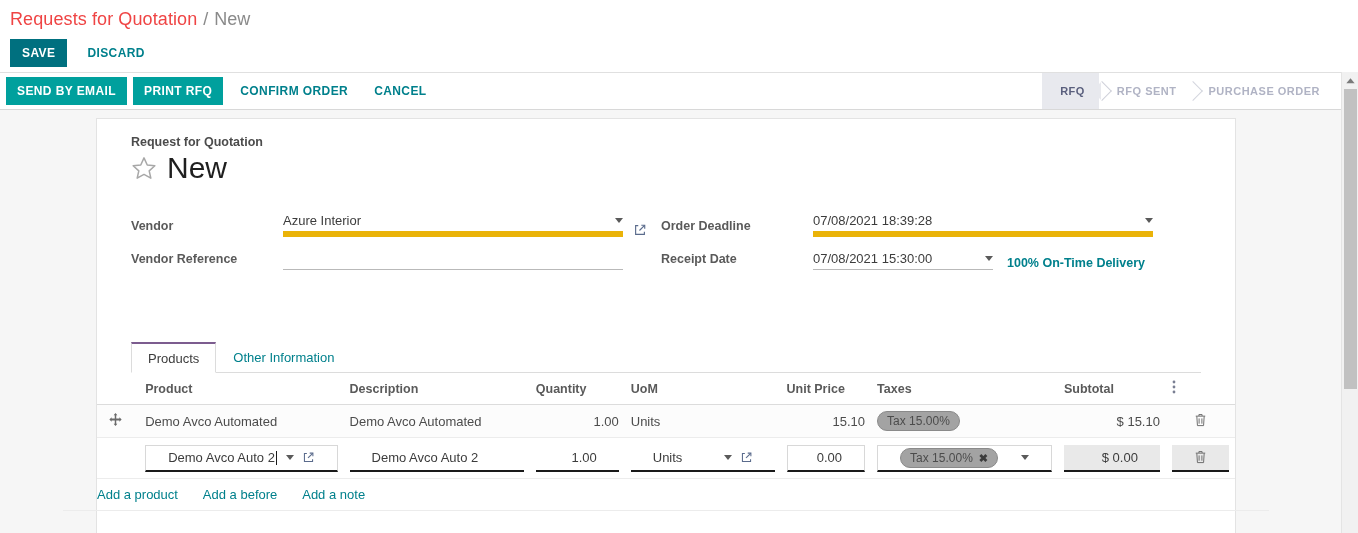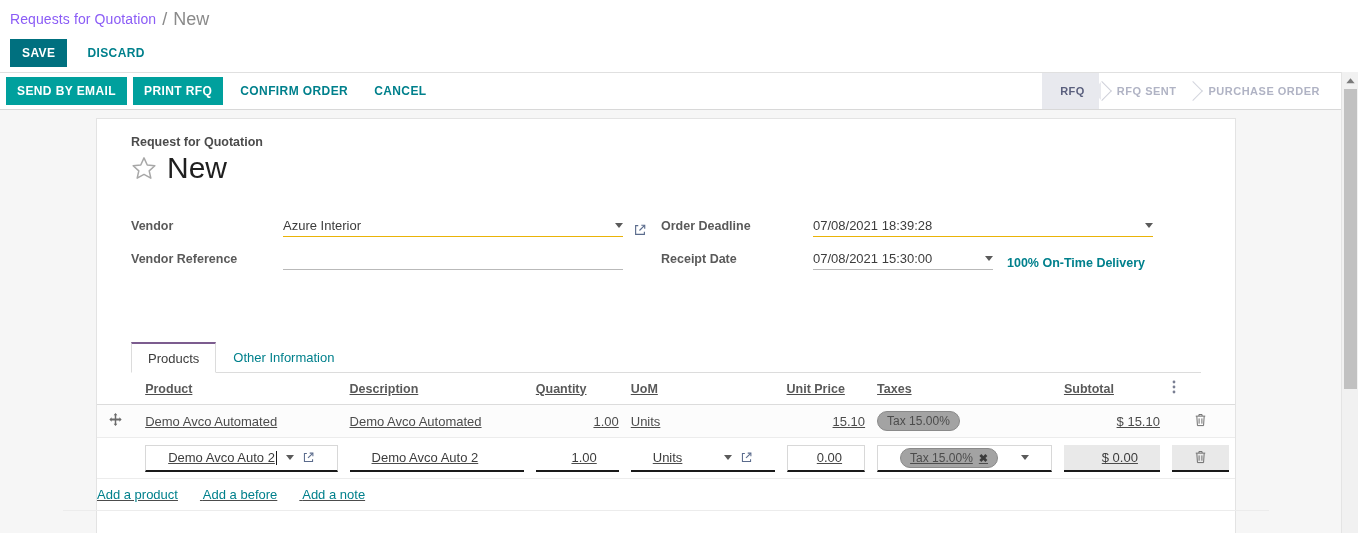--- a/index.html
+++ b/index.html
@@ -26,22 +26,22 @@
 
   
   .breadcrumb-bar {
     height: 30px;
     padding: 4px 0 0 10px;
     background: #fff;
     display: flex;
     align-items: center;
   }
   .bc-link {
-    font-size: 14px;
-    color: #8b5cf6;
+    font-size: 18px;
+    color: #ef4444;
     cursor: pointer;
     letter-spacing: .1px;
   }
   .bc-sep {
     font-size: 18px;
     color: #8a8a8a;
     margin: 0 6px;
   }
   .bc-current {
     font-size: 18px;
@@ -234,21 +234,21 @@
     align-items: flex-end;
   }
   .underline-field {
     border-bottom: 1px solid #b9b9b9;
     display: flex;
     align-items: center;
     padding-bottom: 3px;
     font-size: 13px;
     color: #3c3c3c;
   }
-  .uf-strong { border-bottom: 1px solid #eab308; }
+  .uf-strong { border-bottom: 6px solid #eab308; }
   .uf-text { flex: 1; }
   .caret {
     width: 0; height: 0;
     border-left: 4px solid transparent;
     border-right: 4px solid transparent;
     border-top: 5px solid #5a5a5a;
     margin-left: 6px;
     flex: none;
     cursor: pointer;
   }
@@ -319,21 +319,20 @@
     color: #3c3c3c;
     background: #fff;
     border-color: #dcdcdc;
     border-top: 2px solid #7c5c8f;
     border-bottom: 1px solid #fff;
   }
 
   
   .tbl-wrap {
     margin: 0 -34px;
-    text-decoration: underline;
   }
   table.lines {
     width: 100%;
     border-collapse: collapse;
     font-size: 13px;
   }
   table.lines th {
     font-size: 12.5px;
     font-weight: bold;
     color: #5a5a5a;

